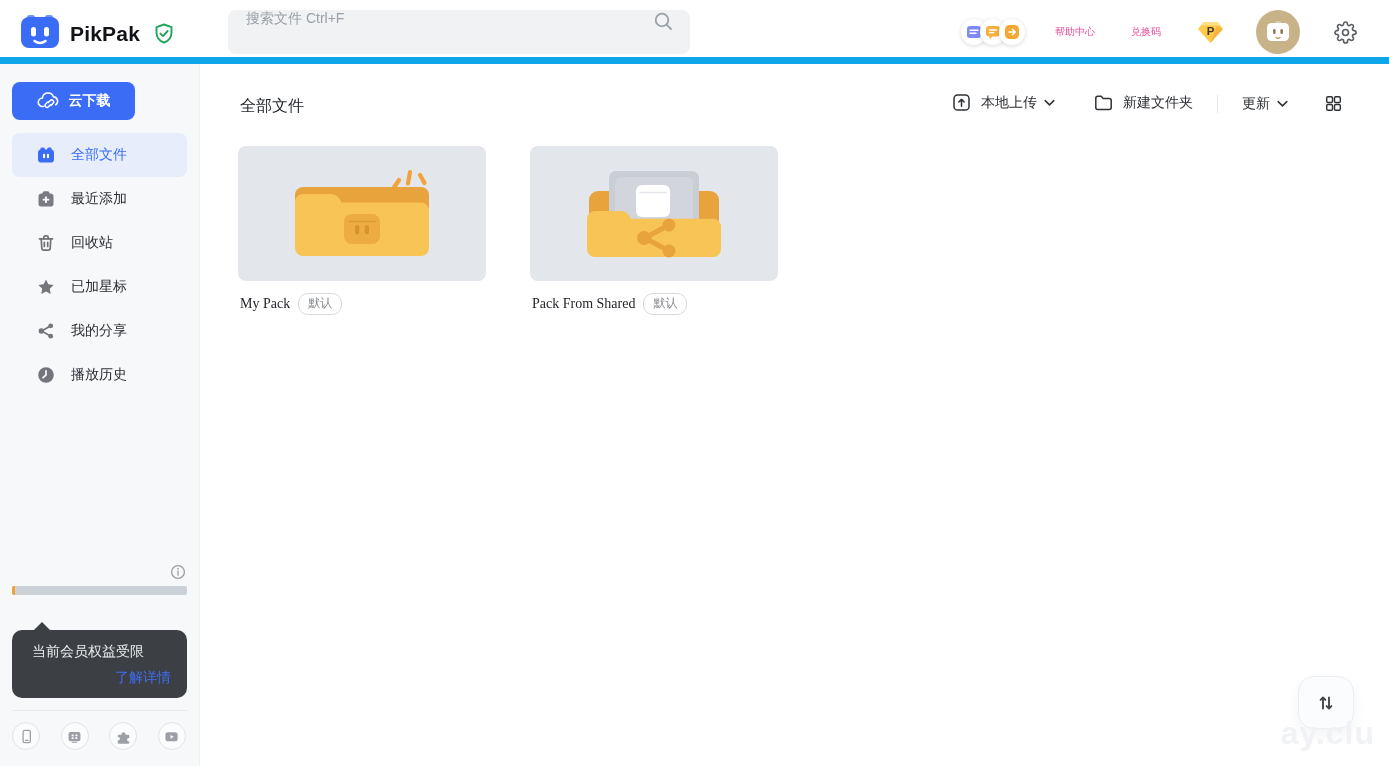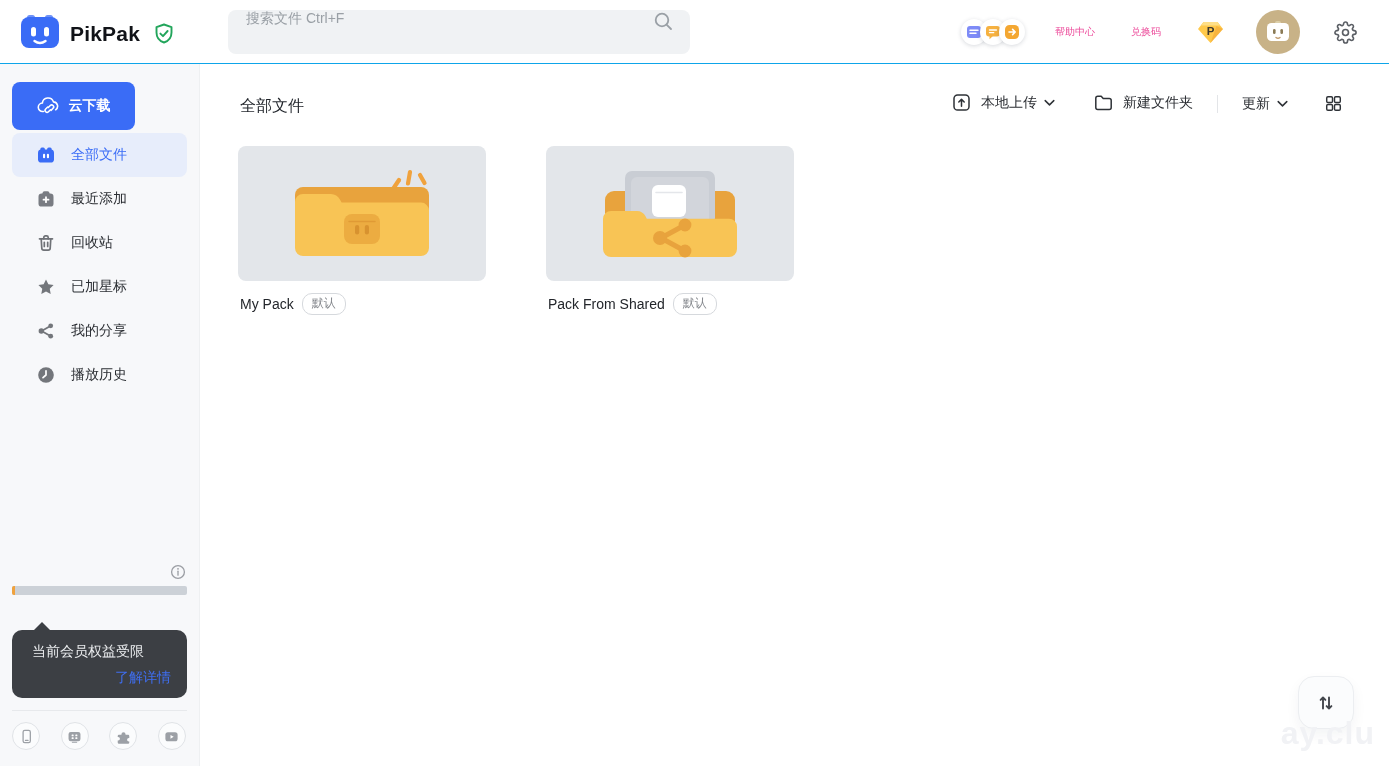--- a/index.html
+++ b/index.html
@@ -1,38 +1,38 @@
 <!DOCTYPE html>
 <html><head>
 <meta charset="utf-8">
 <style>
   * { margin:0; padding:0; box-sizing:border-box; }
   html,body { width:1389px; height:766px; }
   body { font-family:"Liberation Sans","DejaVu Sans",sans-serif; background:#fff; position:relative; overflow:hidden; }
   .stage { position:absolute; inset:0; width:1389px; height:766px; background:#fff; }
 
   
-  .header { position:absolute; top:0; left:0; right:0; height:64px; background:#fff; border-bottom:1px solid #0ea5e9; z-index:5; }
+  .header { position:absolute; top:0; left:0; right:0; height:64px; background:#fff; border-bottom:7px solid #0ea5e9; z-index:5; }
   .brand { position:absolute; left:20px; top:14px; display:flex; align-items:center; gap:10px; }
   .brand-name { font-size:21px; font-weight:700; color:#111318; letter-spacing:.2px; }
   .search-bar { position:absolute; left:228px; top:10px; width:462px; height:44px; background:#f0f2f4; border-radius:8px; display:flex; align-items:flex-start; padding:0 16px 0 18px; }
   .search-bar input { flex:1; border:none; outline:none; background:transparent; font-size:14px; color:#30343a; font-family:inherit; }
   .search-bar input::placeholder { color:#9aa0a6; }
   .header-right { position:absolute; right:32px; top:0; height:64px; display:flex; align-items:center; }
   .mini-cluster { display:flex; margin-right:30px; }
   .mini-circ { width:26px; height:26px; border-radius:50%; background:#fff; box-shadow:0 1px 4px rgba(40,50,70,.18); display:flex; align-items:center; justify-content:center; margin-left:-7px; }
   .mini-circ:first-child { margin-left:0; }
   .hnav { font-size:10px; color:#ec4899; margin-right:36px; cursor:pointer; white-space:nowrap; }
   .gem { margin-right:32px; display:flex; align-items:center; }
   .avatar { width:44px; height:44px; border-radius:50%; background:#c8b287; display:flex; align-items:center; justify-content:center; margin-right:34px; }
   .gear { display:flex; align-items:center; }
 
   
   .sidebar { position:absolute; top:64px; left:0; bottom:0; width:200px; background:#f7f8fa; border-right:1px solid #eef0f2; }
-  .cloud-btn { position:absolute; left:12px; top:18px; width:123px; height:48px; background:#3a6cf6; border:none; border-radius:8px; color:#fff; font-size:14px; font-weight:700; display:flex; align-items:center; justify-content:center; gap:8px; cursor:pointer; font-family:inherit; }
+  .cloud-btn { position:absolute; left:12px; top:18px; width:123px; height:38px; background:#3a6cf6; border:none; border-radius:8px; color:#fff; font-size:14px; font-weight:700; display:flex; align-items:center; justify-content:center; gap:8px; cursor:pointer; font-family:inherit; }
   .menu { position:absolute; top:69px; left:12px; right:12px; }
   .menu-item { height:44px; border-radius:8px; display:flex; align-items:center; padding-left:24px; gap:15px; font-size:14px; color:#2b2e33; cursor:pointer; }
   .menu-item.active { background:#e7edfb; color:#3a6cf6; }
   .quota-info { position:absolute; right:13px; top:500px; cursor:pointer; }
   .quota-bar { position:absolute; left:12px; right:12px; top:522px; height:9px; border-radius:2px; background:#ccd1d7; overflow:hidden; }
   .quota-fill { height:100%; width:3px; background:#f0a23d; }
   .tooltip { position:absolute; left:12px; right:12px; top:566px; height:68px; background:#3c3f44; border-radius:10px; padding:13px 16px 0 20px; }
   .tooltip:before { content:""; position:absolute; top:-8px; left:22px; border:8px solid transparent; border-bottom-color:#3c3f44; border-top:none; }
   .tooltip-title { font-size:14px; color:#eceef0; }
   .tooltip-link { position:absolute; right:16px; bottom:11px; font-size:14px; color:#3f6ef0; cursor:pointer; }
@@ -42,21 +42,21 @@
 
   
   .main { position:absolute; top:64px; left:200px; right:0; bottom:0; background:#fff; }
   .page-title { position:absolute; left:40px; top:32px; font-size:16px; font-weight:500; color:#1f2329; }
   .toolbar { position:absolute; right:46px; top:28px; display:flex; align-items:flex-end; }
   .tbtn { display:flex; align-items:center; gap:9px; font-size:14px; color:#2a2d32; cursor:pointer; white-space:nowrap; }
   .tb-gap-a { width:38px; } .tb-gap-b { width:24px; } .tb-gap-c { width:36px; }
   .tb-divider { width:1px; height:18px; background:#e3e5e8; }
   .chev { margin-left:-2px; }
 
-  .cards { position:absolute; left:38px; top:82px; display:flex; gap:60px; }
+  .cards { position:absolute; left:38px; top:82px; display:flex; gap:44px;font-family:Liberation Serif, serif; }
   .card { width:248px; cursor:pointer; }
   .card-thumb { width:248px; height:135px; background:#e3e6ea; border-radius:8px; display:flex; align-items:center; justify-content:center; }
   .card-label { margin-top:12px; display:flex; align-items:center; gap:8px; padding-left:2px; }
   .card-name { font-size:14px; color:#23262b; }
   .badge { font-size:12px; color:#85888d; border:1px solid #d6d9dd; border-radius:10px; padding:1px 9px 2px; background:#fff; }
 
   .sort-fab { position:absolute; right:35px; bottom:37px; width:56px; height:53px; background:#fbfcfd; border:1px solid #eceef1; border-radius:16px; box-shadow:0 6px 14px rgba(25,35,55,.05); display:flex; align-items:center; justify-content:center; cursor:pointer; z-index:2; }
   .watermark { position:absolute; right:14px; bottom:14px; font-size:32px; font-weight:700; color:#f1f2f5; letter-spacing:1px; z-index:3; pointer-events:none; }
 </style>
 </head>

